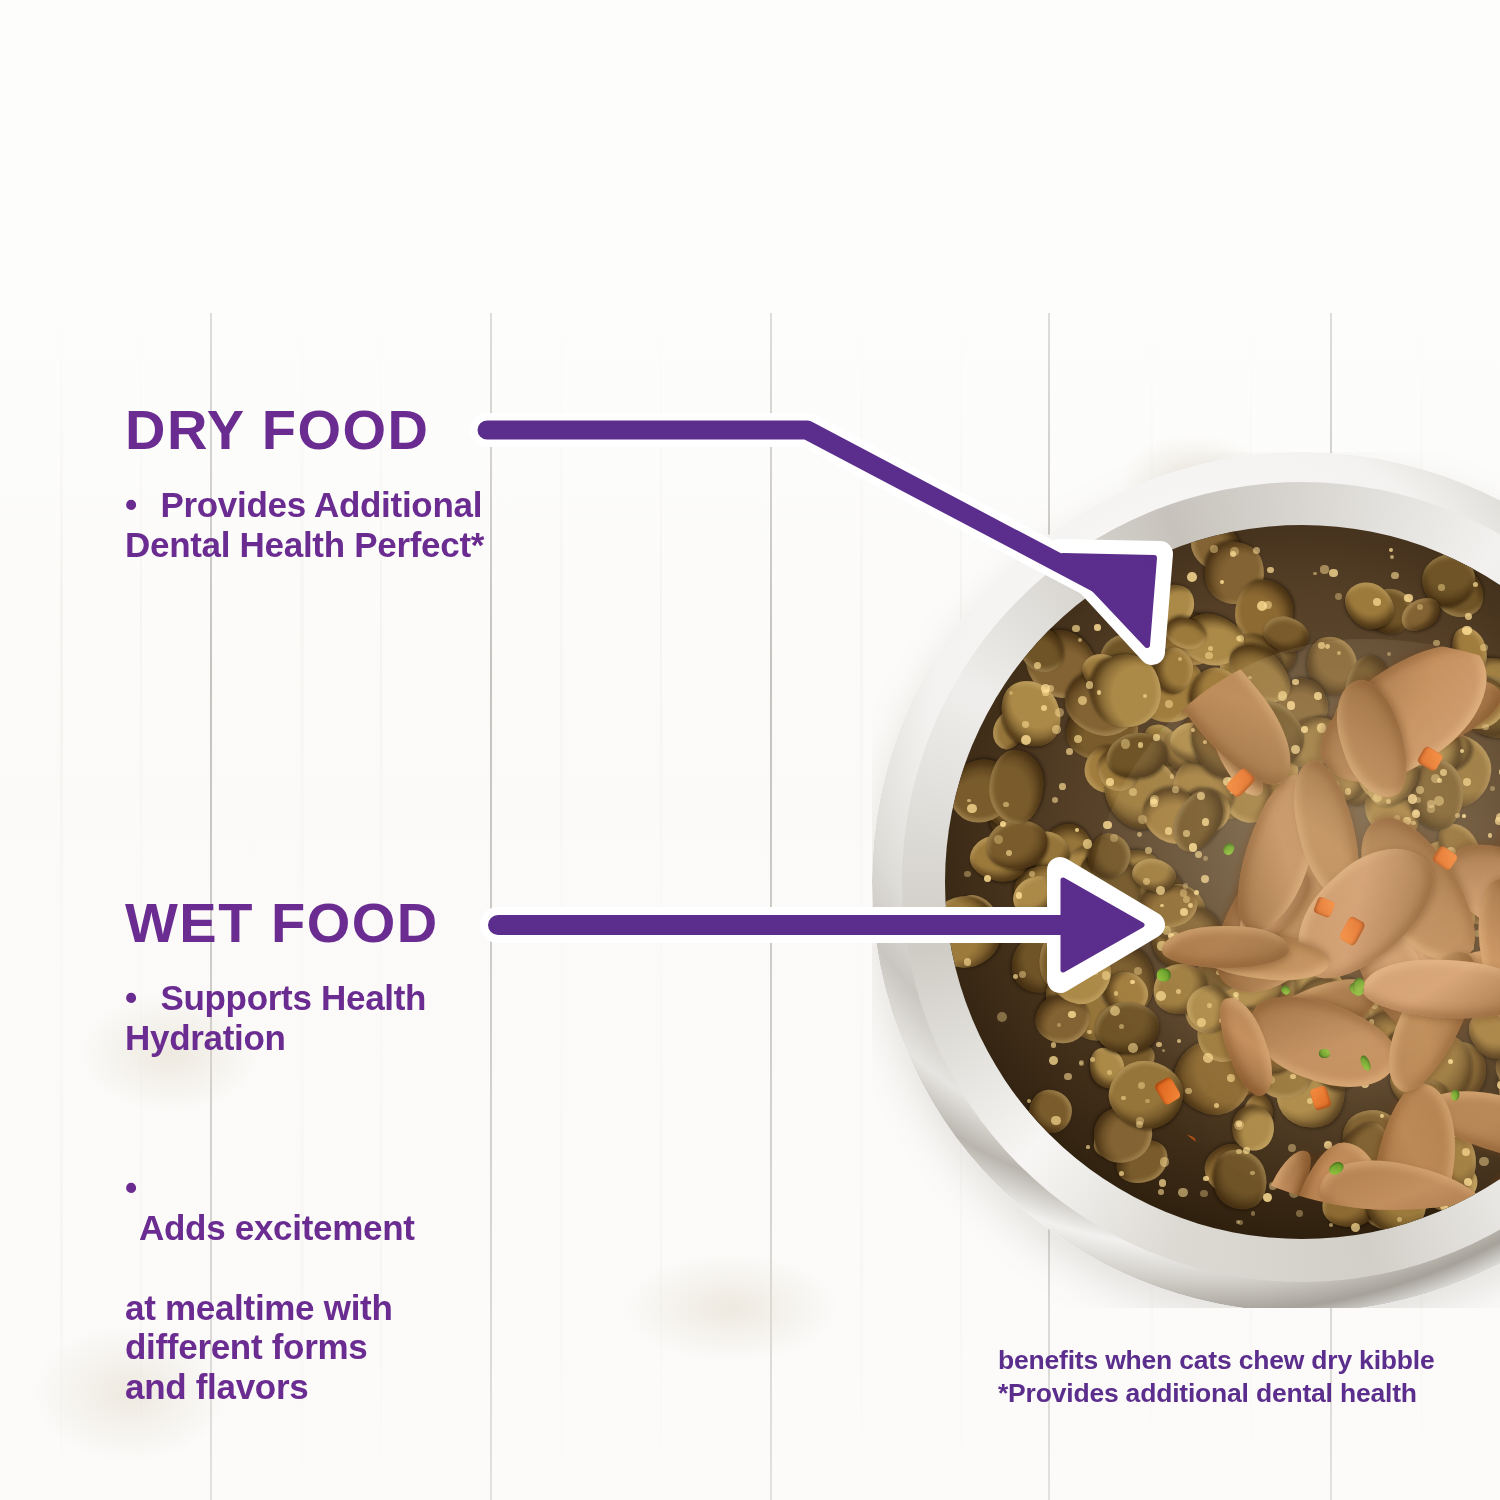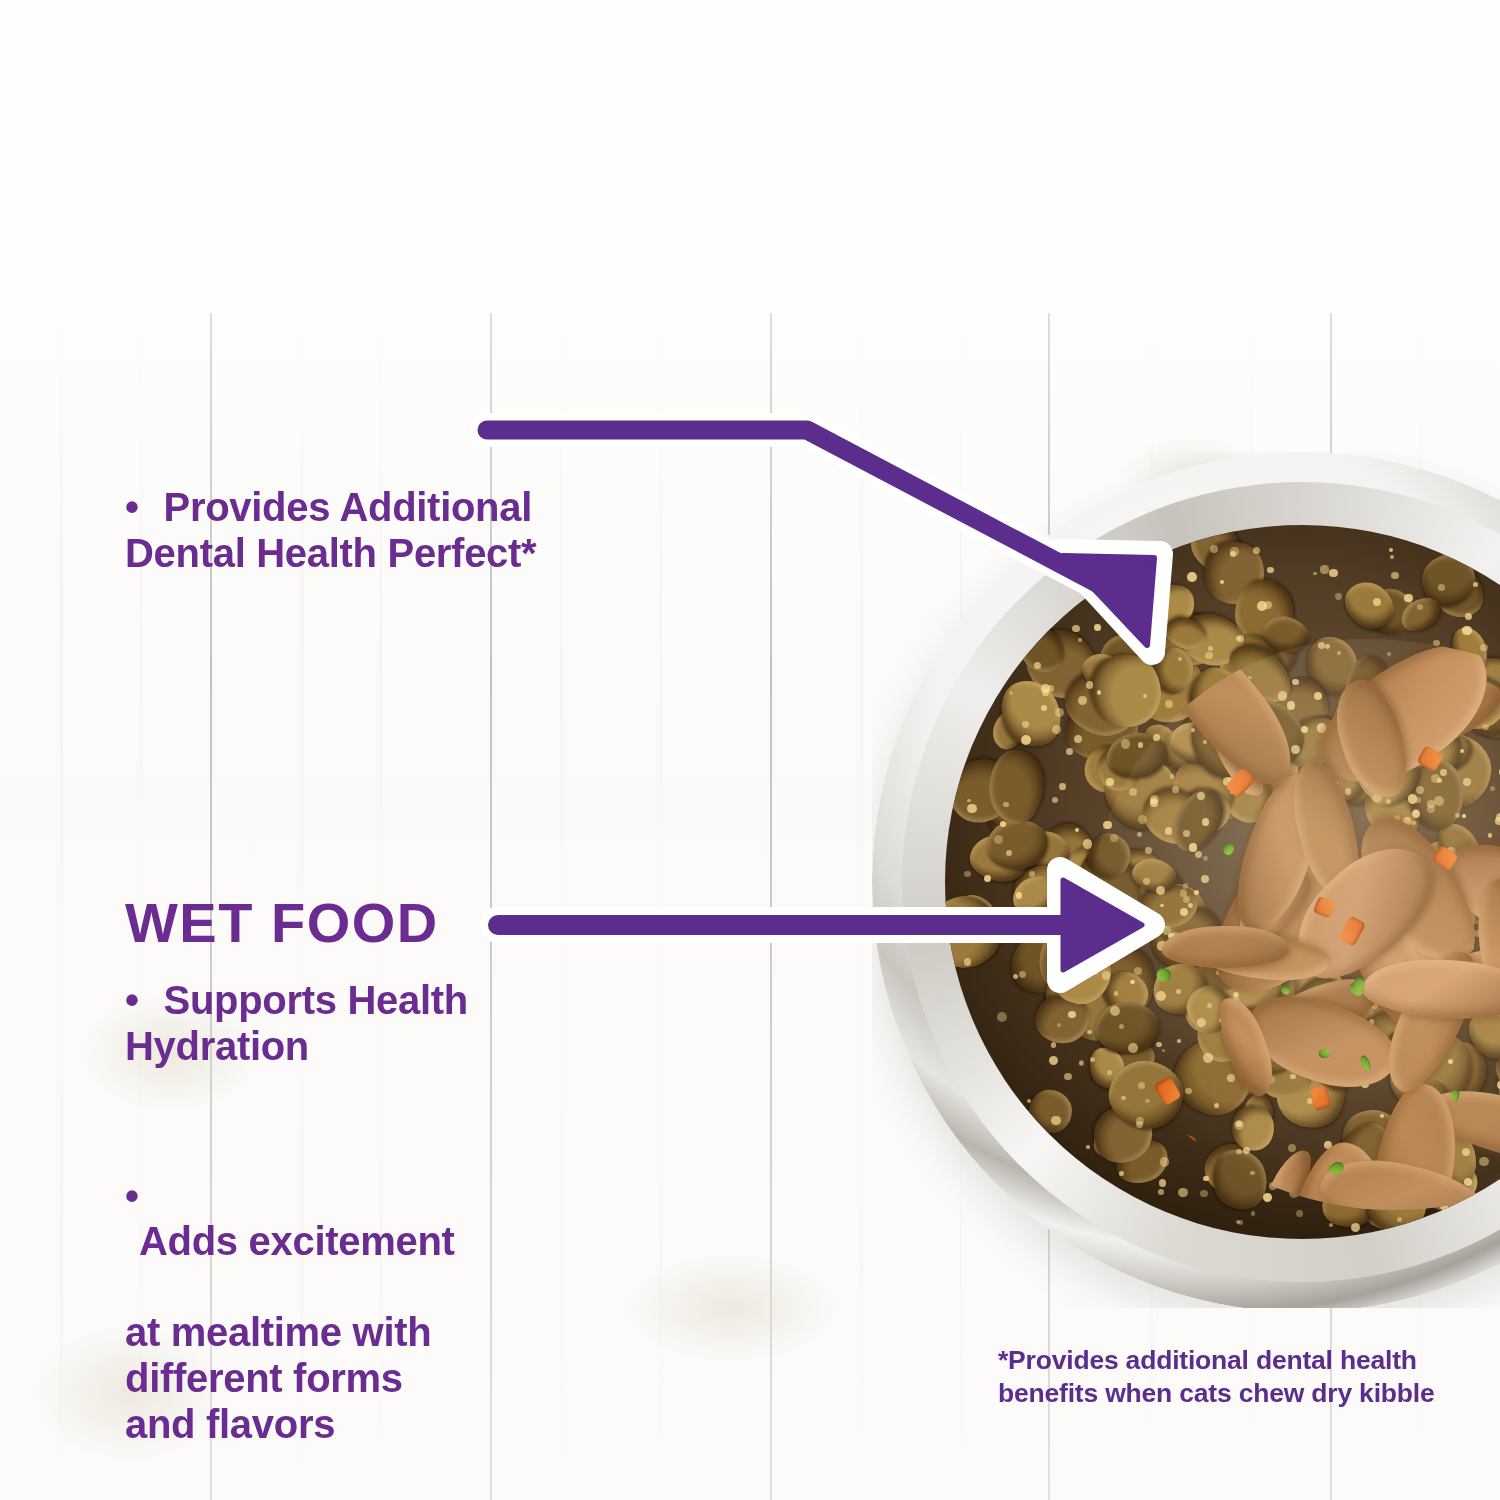--- a/index.html
+++ b/index.html
@@ -74,21 +74,21 @@
     font-size:56px;
     letter-spacing:1.5px;
     white-space:nowrap;
     font-family:"Liberation Sans","DejaVu Sans",sans-serif;
   }
 
   .bullet-block {
     position:absolute;
     color:#6A2C91;
     font-weight:700;
-    font-size:40px;
+    font-size:35px;
     line-height:1.14;
     font-family:"Liberation Sans","DejaVu Sans",sans-serif;
     letter-spacing:-0.3px;
   }
 
   
   #arrows { position:absolute; left:0; top:0; width:1500px; height:1500px; pointer-events:none; }
 
   
   #bowl-wrap {
@@ -822,20 +822,21 @@
             <div class="veg-pea" style="left: 13.187%; top: 8.56637%; width: 1.94078%; height: 1.81231%; transform: rotate(181.929deg);"></div>
             <div class="veg-pea" style="left: 11.3207%; top: 57.5771%; width: 2.14816%; height: 2.41006%; transform: rotate(280.096deg);"></div>
             <div id="gravy-sheen"></div>
           </div>
       </div>
     </div>
   </div>
 
   <div id="left-col">
 
+    <div class="section-head" style="left:125px; top:84px;">DRY FOOD</div>
 
     <div class="bullet-block" style="left:125px; top:172px; width:700px;">
       <span>•</span>
       <span style="padding-left:14px;">Provides Additional</span><br>
       <span>Dental Health Perfect*</span>
     </div>
 
 
     <div class="section-head" style="left:125px; top:577px;">WET FOOD</div>
 
@@ -865,17 +866,17 @@
 
     <g>
       <path d="M 498,925 L 1105,925" fill="none" stroke="#FFFFFF" stroke-width="36" stroke-linecap="round"></path>
       <path d="M 1060,870 L 1152,925 L 1060,980 Z" fill="#FFFFFF" stroke="#FFFFFF" stroke-width="26" stroke-linejoin="round"></path>
       <path d="M 498,925 L 1098,925" fill="none" stroke="#5B2D8C" stroke-width="20" stroke-linecap="round"></path>
       <path d="M 1063,880 L 1142,925 L 1063,970 Z" fill="#5B2D8C" stroke="#5B2D8C" stroke-width="5" stroke-linejoin="round"></path>
     </g>
   </svg>
 
   <div id="footnote">
+    <div>benefits when cats chew dry kibble</div>
     <div>*Provides additional dental health</div>
-    <div>benefits when cats chew dry kibble</div>
   </div>
 
 </div>
 
 </body></html>

